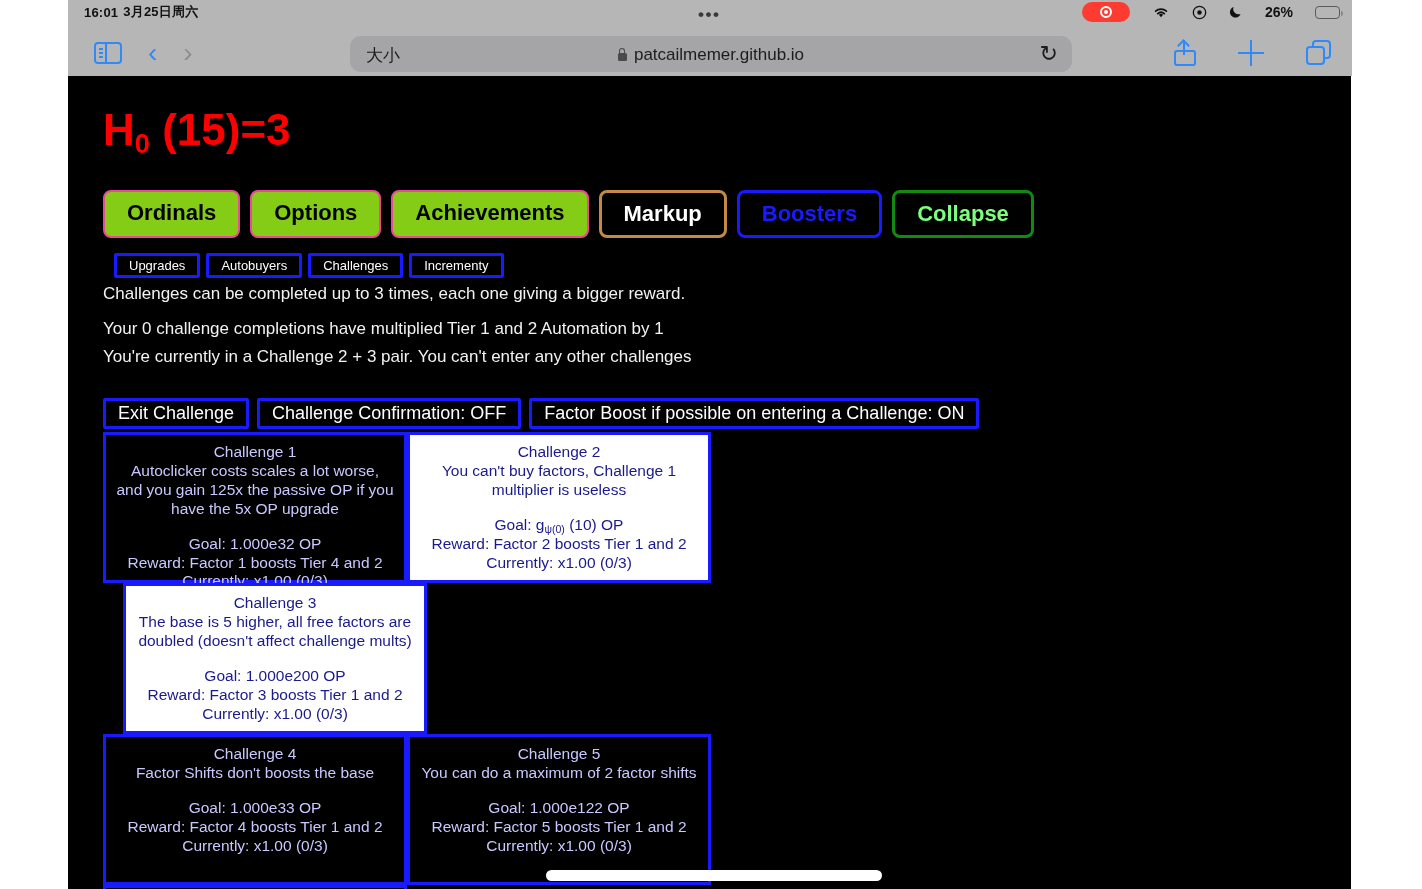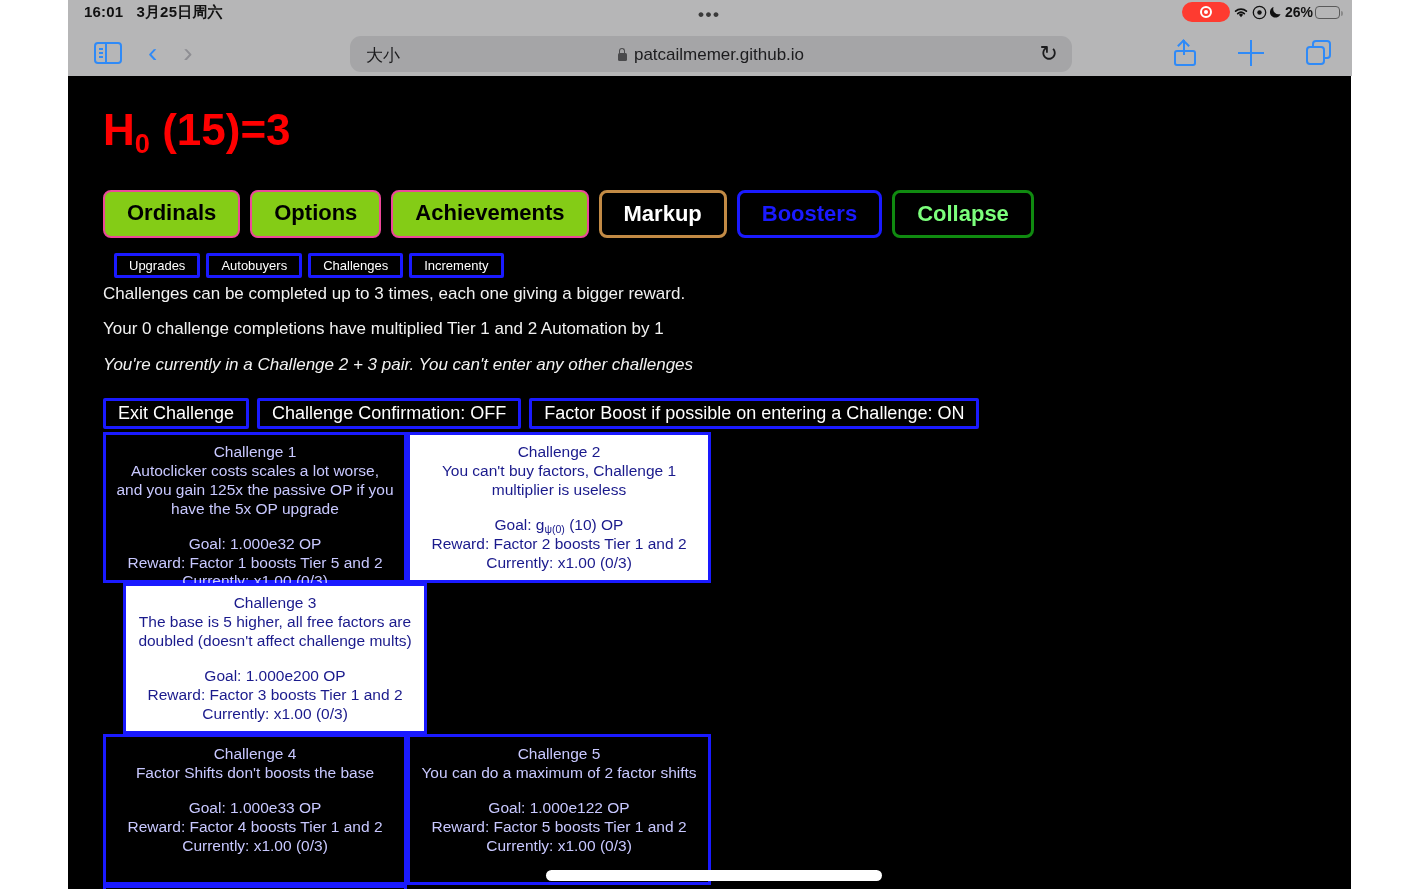--- a/index.html
+++ b/index.html
@@ -33,44 +33,44 @@
     position: absolute;
     left: 0; top: 0;
     width: 1284px;
     height: 30px;
   }
   .status-left {
     position: absolute;
     left: 16px;
     top: 3px;
     display: flex;
-    align-items: flex-start;
-    gap: 13px;
-    font-size: 15px;
+    align-items: center;
+    gap: 5px;
+    font-size: 13px;
     color: #111;
     font-weight: 600;
     letter-spacing: 0.2px;
   }
   .status-center-dots {
     position: absolute;
     left: 630px;
     top: 6px;
     font-size: 17px;
     color: #3a3a3a;
     letter-spacing: 1.5px;
     line-height: 1;
     font-weight: 700;
   }
   .status-right {
     position: absolute;
     right: 12px;
     top: 2px;
     display: flex;
     align-items: center;
-    gap: 2px;
+    gap: 22px;
   }
   .rec-pill {
     width: 48px;
     height: 20px;
     border-radius: 10px;
     background: #fe3b30;
     display: flex;
     align-items: center;
     justify-content: center;
   }
@@ -363,21 +363,21 @@
 
   .info {
     position: absolute;
     left: 35px;
     color: #f2f2f2;
     font-size: 17px;
     white-space: nowrap;
   }
   .info.l1 { top: 208px; }
   .info.l2 { top: 243px; }
-  .info.l3 { top: 279px; font-style: italic; }
+  .info.l3 { top: 271px; }
 
   .ctlrow {
     position: absolute;
     left: 35px;
     top: 322px;
     display: flex;
     gap: 8px;
   }
   .btn-ctl {
     font-size: 18px;
@@ -551,21 +551,21 @@
       <div class="btn-ctl">Factor Boost if possible on entering a Challenge: ON</div>
     </div>
 
     <div class="grid">
 
       <div class="card dark c1">
         <div class="desc">Challenge 1</div>
         <div class="desc">Autoclicker costs scales a lot worse, and you gain 125x the passive OP if you have the 5x OP upgrade</div>
         <div class="gap"></div>
         <div class="goal">Goal: 1.000e32 OP</div>
-        <div class="reward">Reward: Factor 1 boosts Tier 5 and 2</div>
+        <div class="reward">Reward: Factor 1 boosts Tier 4 and 2</div>
         <div class="curr">Currently: x1.00 (0/3)</div>
       </div>
 
       <div class="card light c2">
         <div class="desc">Challenge 2</div>
         <div class="desc">You can't buy factors, Challenge 1 multiplier is useless</div>
         <div class="gap"></div>
         <div class="goal"><span>Goal: g</span><sub>ψ(0)</sub><span> (10) OP</span></div>
         <div class="reward">Reward: Factor 2 boosts Tier 1 and 2</div>
         <div class="curr">Currently: x1.00 (0/3)</div>

